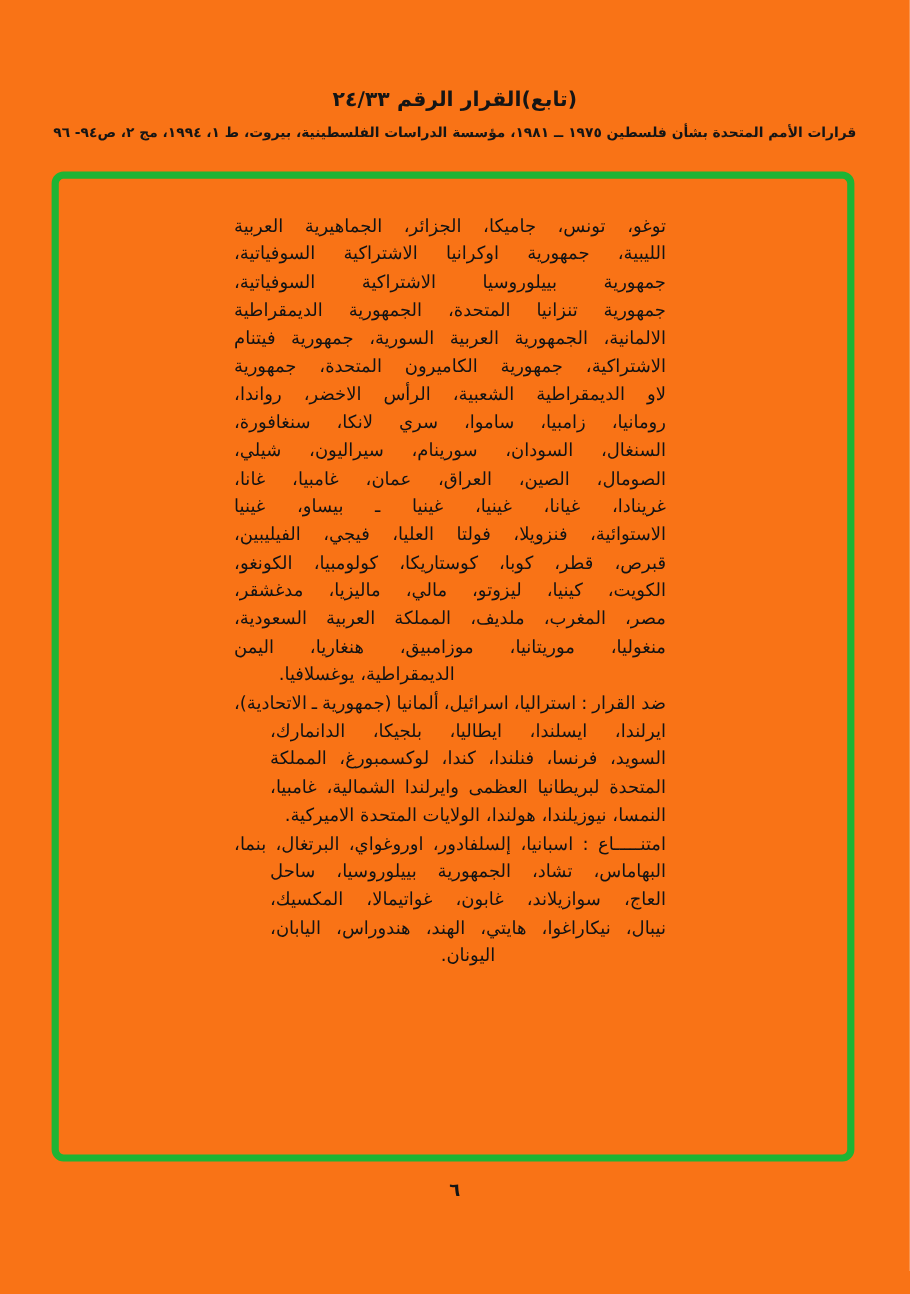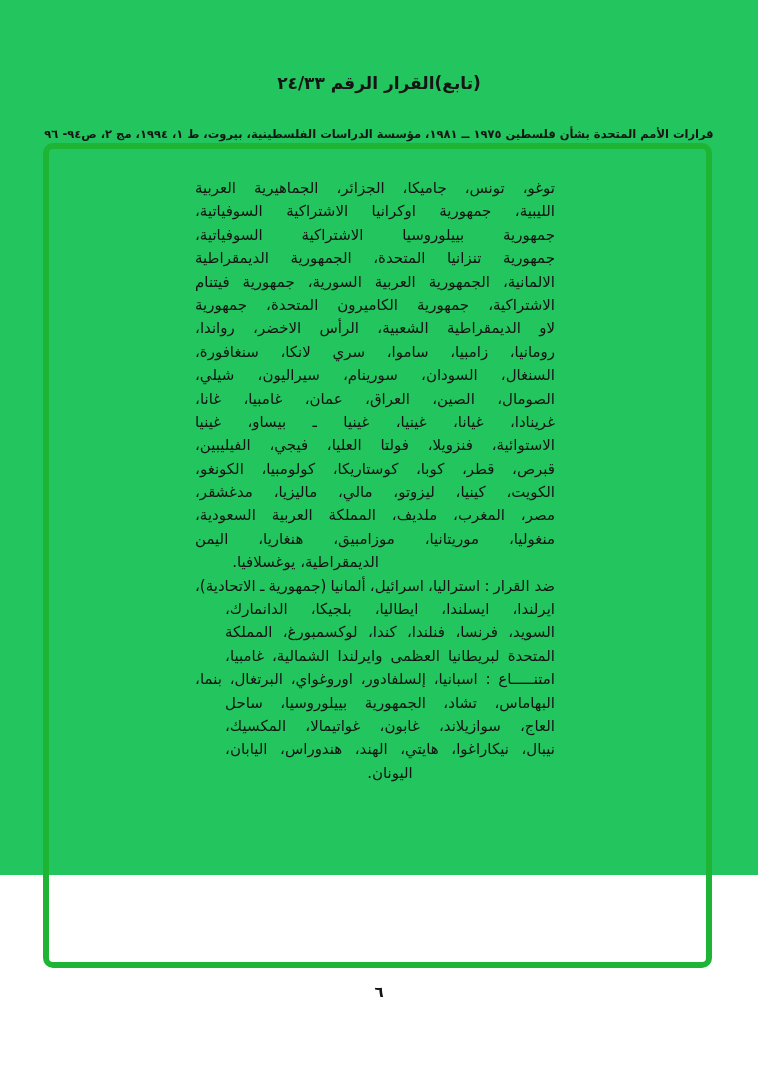--- a/index.html
+++ b/index.html
@@ -4,32 +4,31 @@
 <style>
   html,body{margin:0;padding:0;}
   body{
     width:758px;height:1078px;
     background:#ffffff;
     font-family:"DejaVu Sans",sans-serif;
     color:#151515;
     position:relative;
     overflow:hidden;
   }
-  .page{position:absolute;inset:0;width:758px;height:875px;background:#22c55e;}
+  .page{position:absolute;inset:0;width:758px;height:1078px;background:#f97316;}
   .doc-title{
     position:absolute;top:72px;left:0;width:100%;
     text-align:center;direction:rtl;
     font-weight:bold;font-size:17px;line-height:22px;
   }
   .doc-source{
     position:absolute;top:102px;left:0;width:100%;
     text-align:center;direction:rtl;
     font-weight:bold;font-size:11.5px;line-height:16px;
     white-space:nowrap;
-    margin-top:24px;
   }
   .green-frame{
     position:absolute;left:43px;top:143px;
     width:669px;height:825px;
     box-sizing:border-box;
     border:6px solid #1eb434;
     border-radius:10px;
     background:transparent;
   }
   .text-column{
@@ -219,20 +218,21 @@
         <span>المملكة</span>
       </div>
       <div class="line indent just">
         <span>المتحدة</span>
         <span>لبريطانيا</span>
         <span>العظمى</span>
         <span>وايرلندا</span>
         <span>الشمالية،</span>
         <span>غامبيا،</span>
       </div>
+      <div class="line indent al-right" style="box-sizing: border-box;">النمسا، نيوزيلندا، هولندا، الولايات المتحدة الاميركية.</div>
       <div class="line just">
         <span class="vote-label">امتنـــــاع</span>
         <span class="vote-label">:</span>
         <span>اسبانيا،</span>
         <span>إلسلفادور،</span>
         <span>اوروغواي،</span>
         <span>البرتغال،</span>
         <span>بنما،</span>
       </div>
       <div class="line indent just">

